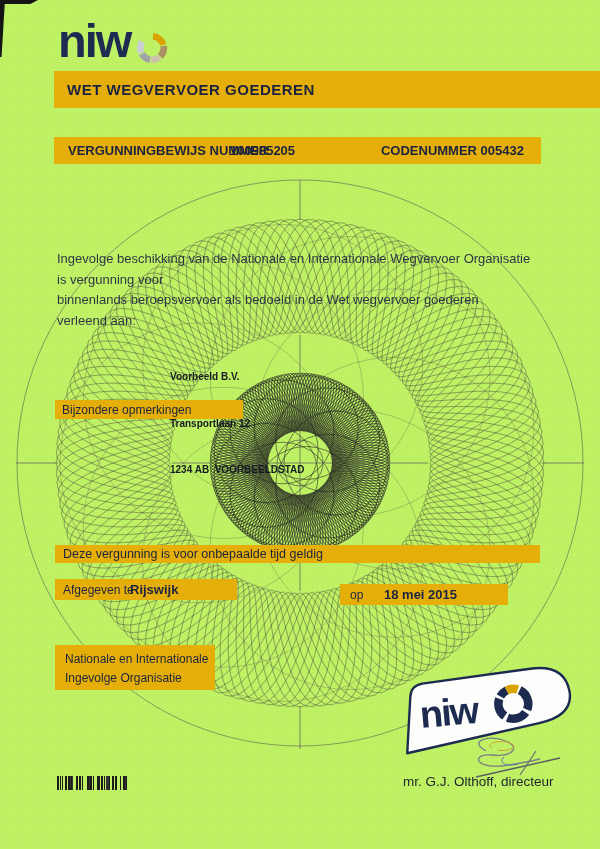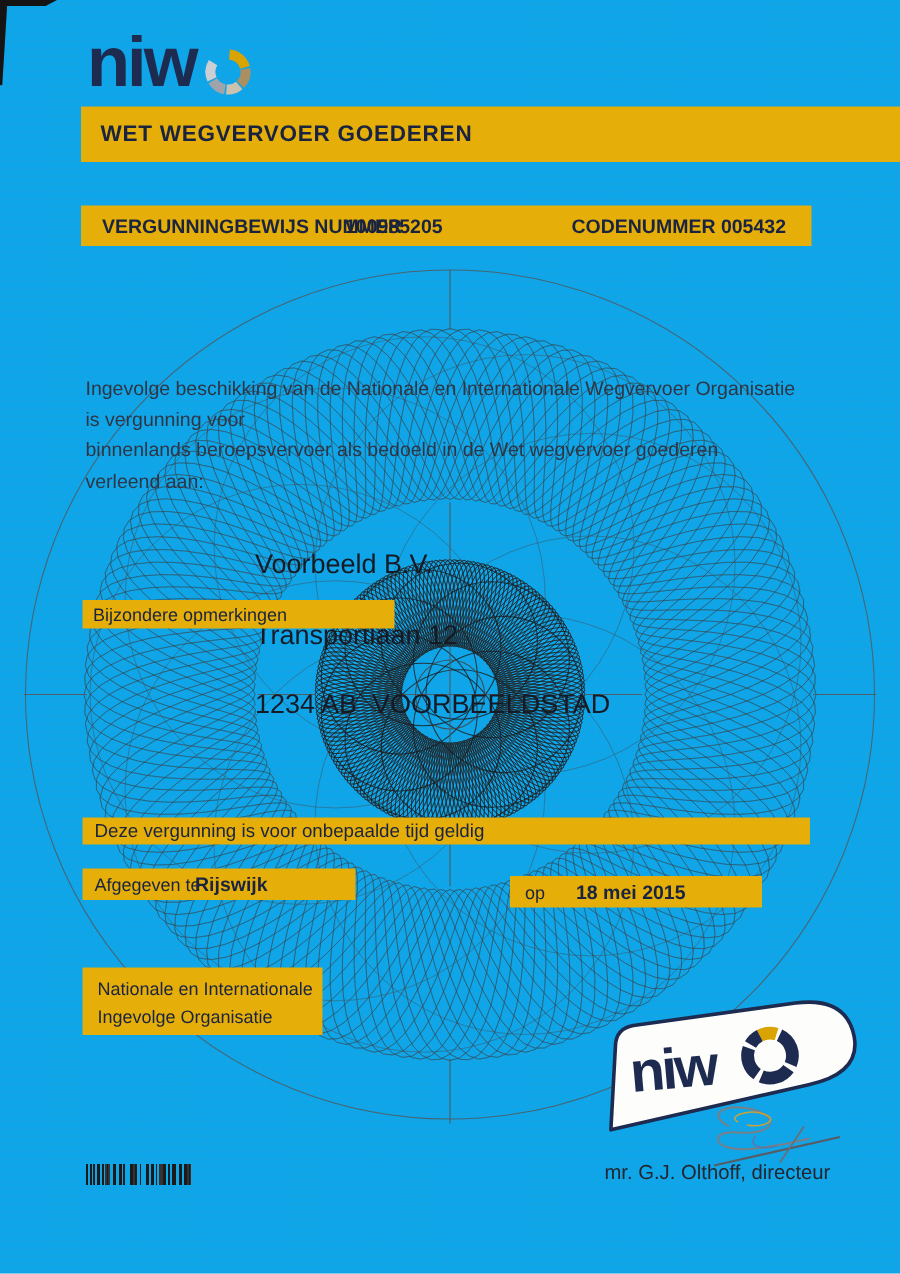--- a/index.html
+++ b/index.html
@@ -1,19 +1,19 @@
 <!DOCTYPE html>
 <html style="--accent: #E5AE08; --navy: #1E2B50;"><head>
 <meta charset="utf-8">
 <style>
   :root { --accent:#E5AE08; --navy:#1E2B50; }
   html,body { margin:0; padding:0; background:#e8e8e8; }
   .page {
     position:relative; width:600px; height:849px; margin:0 auto;
-    background:#0ea5e9; overflow:hidden;
+    background:#bef264; overflow:hidden;
     font-family:"Liberation Sans", sans-serif;
   }
   
   .page::before {
     content:""; position:absolute; inset:0; z-index:0; pointer-events:none;
     background-image:radial-gradient(rgba(205,130,120,0.13) 0.6px, transparent 0.8px);
     background-size:5px 5px;
   }
   .guilloche { position:absolute; left:0; top:0; z-index:1; }
   .layer { position:absolute; z-index:2; }
@@ -35,24 +35,24 @@
   .banner-title { left:54px; top:71px; width:568px; height:37px;
     font-size:15px; font-weight:bold; letter-spacing:0.5px; padding-left:13px; box-sizing:border-box; }
 
   .license-bar { left:54px; top:137px; width:487px; height:27px; font-size:13px; font-weight:bold; }
   .license-bar .lbl { position:absolute; left:14px; }
   .license-bar .num { position:absolute; left:176px; }
   .license-bar .code { position:absolute; right:17px; }
 
   .intro { left:57px; top:249px; width:474px; font-size:13px; line-height:20.5px; color:#2E3645; }
 
-  .holder { left:170px; top:338px; font-size:18px; font-weight:normal; line-height:15.5px;
+  .holder { left:170px; top:338px; font-size:10px; font-weight:bold; line-height:15.5px;
     color:#161A24; white-space:pre; }
 
-  .remarks-bar { left:55px; top:400px; width:208px; height:19px; font-size:12px; padding-left:7px; box-sizing:border-box; }
+  .remarks-bar { left:55px; top:400px; width:188px; height:19px; font-size:12px; padding-left:7px; box-sizing:border-box; }
 
   .validity-bar { left:55px; top:545px; width:485px; height:18px; font-size:12.5px; padding-left:8px; box-sizing:border-box; }
 
   .place-bar { left:55px; top:579px; width:182px; height:21px; font-size:12px; }
   .place-bar .lbl { position:absolute; left:8px; }
   .place-bar .val { position:absolute; left:75px; font-weight:bold; font-size:13px; }
 
   .date-bar { left:340px; top:584px; width:168px; height:21px; font-size:12px; }
   .date-bar .lbl { position:absolute; left:10px; }
   .date-bar .val { position:absolute; left:44px; font-weight:bold; font-size:13px; }

